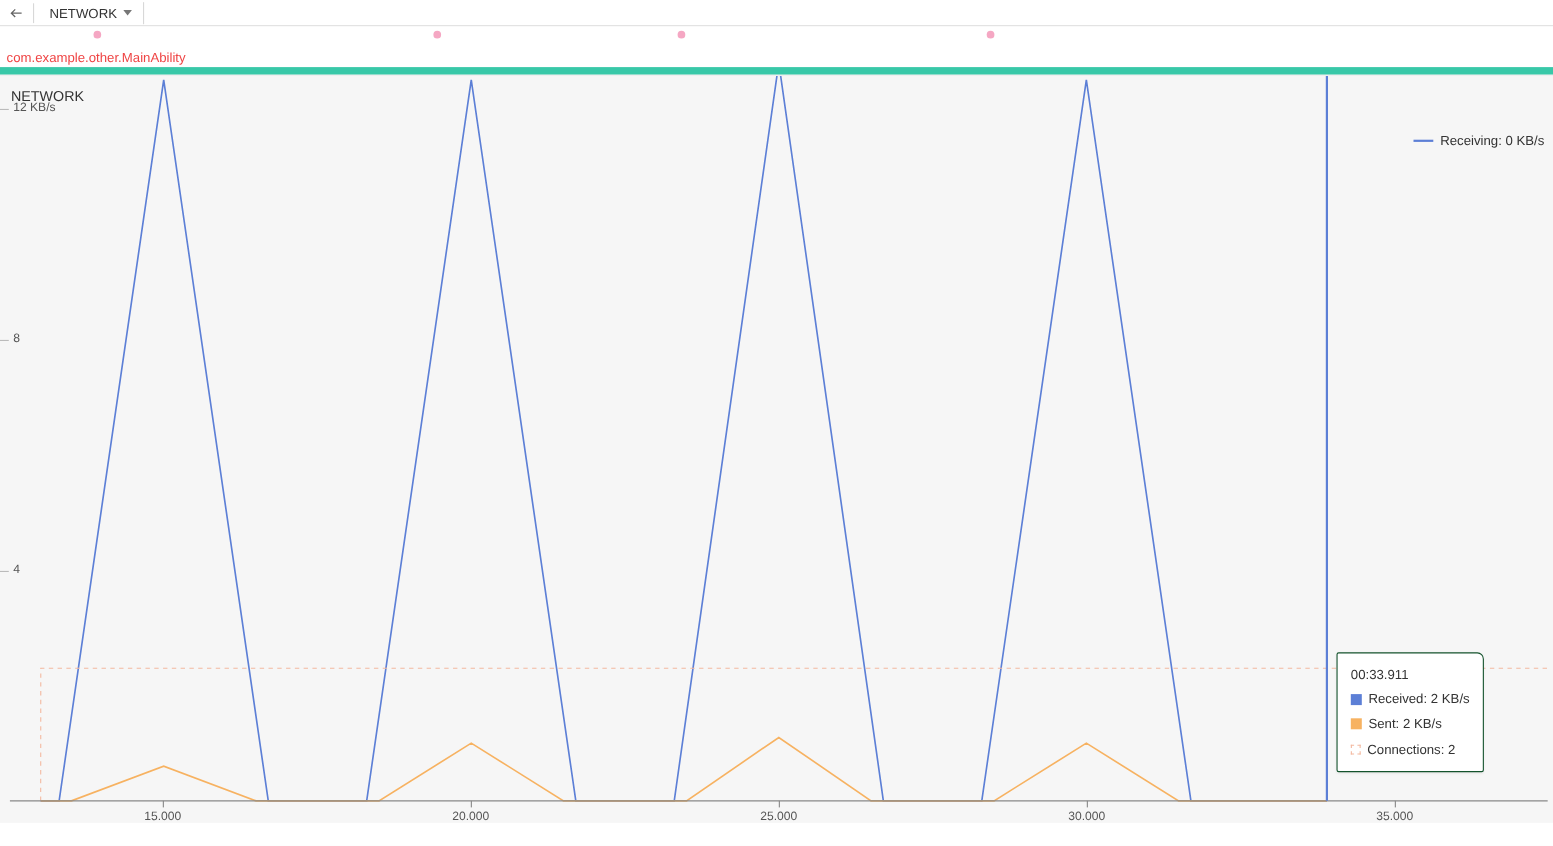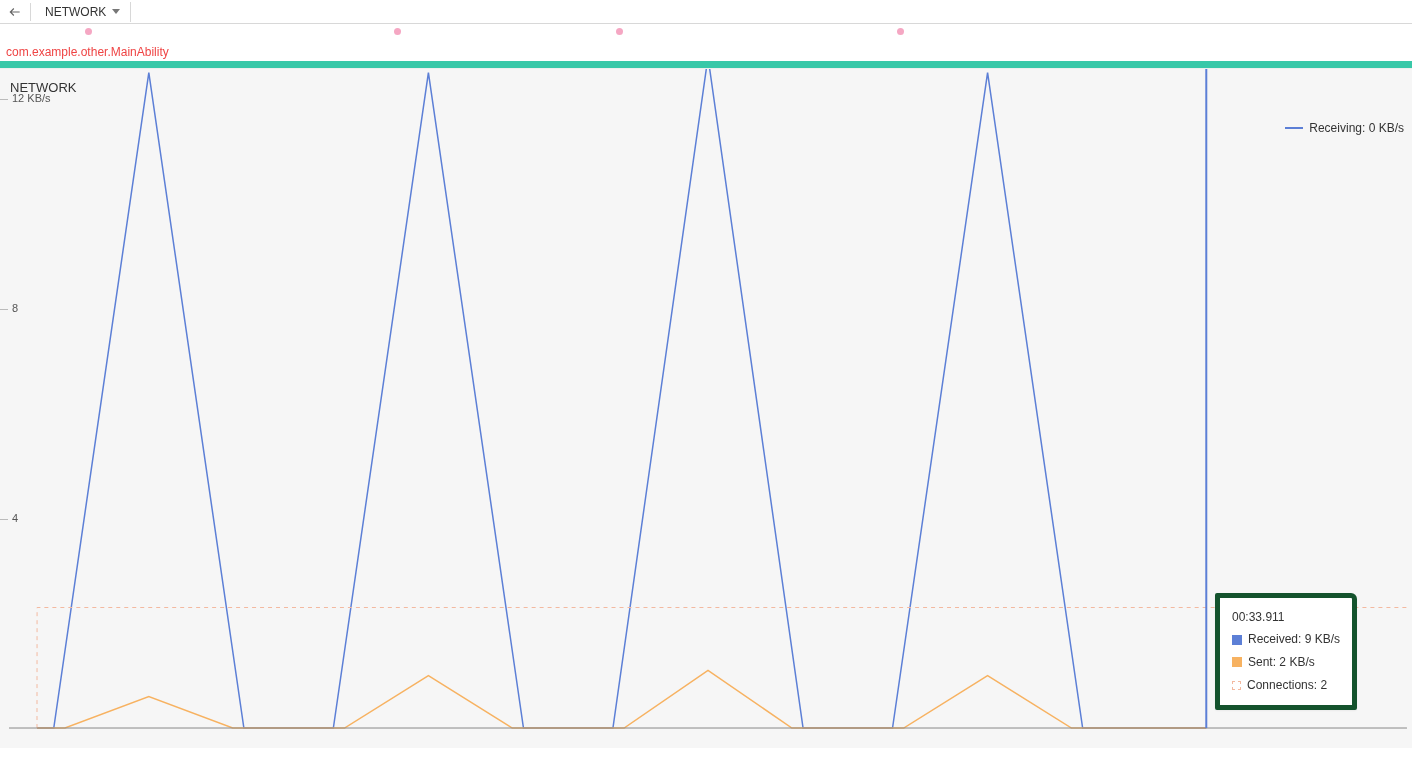--- a/index.html
+++ b/index.html
@@ -20,21 +20,21 @@
 .chart-area { position: relative; height: 680px; background: #f6f6f6; border-top: 1px solid #eee; }
 .chart-title { position: absolute; left: 10px; top: 11px; font-size: 13px; color: #333; }
 .legend-top { position: absolute; right: 8px; top: 8px; display: flex; align-items: center; gap: 6px; font-size: 12px; margin-top: 44px; }
 .legend-swatch-line { width: 18px; height: 2px; background: #5c7fd6; display: inline-block; }
 
 .y-label { position: absolute; left: 12px; font-size: 11px; color: #555; }
 .y-tick { position: absolute; left: 0; width: 8px; height: 1px; background: #bbb; }
 
 .svg-chart { position: absolute; left: 0; top: 0; width: 100%; height: 100%; }
 
-.tooltip { position: absolute; background: #fff; border: 5px solid #14532d; border-radius: 2px; padding: 8px 12px; font-size: 12px; color: #333; line-height: 1.9; box-shadow: 0 1px 2px rgba(0,0,0,0.05); border-top-right-radius: 6px; }
+.tooltip { position: absolute; background: #fff; border: 1px solid #14532d; border-radius: 2px; padding: 8px 12px; font-size: 12px; color: #333; line-height: 1.9; box-shadow: 0 1px 2px rgba(0,0,0,0.05); border-top-right-radius: 6px; }
 .tooltip .row { display: flex; align-items: center; gap: 6px; }
 .sw { width: 10px; height: 10px; display: inline-block; }
 .sw.blue { background: #5c7fd6; }
 .sw.orange { background: #f7b261; }
 .sw.dash { border: 1px dashed #f3b9a0; background: transparent; width: 9px; height: 9px; }
 
 .x-axis { position: absolute; left: 0; right: 0; bottom: 0; height: 20px; }
 .x-tick { position: absolute; bottom: 14px; width: 1px; height: 6px; background: #888; }
 .x-label { position: absolute; bottom: 0; font-size: 11px; color: #555; transform: translateX(-50%); }
 </style>
@@ -80,30 +80,42 @@
       <path d="M36.0,660.0 L36.1,539.3 L1408.0,539.3" fill="none" stroke="#f3b9a0" stroke-width="1" stroke-dasharray="4 4"></path>
       <line x1="8" x2="1408" y1="660" y2="660" stroke="#888" stroke-width="1"></line>
       <line x1="1207.016" x2="1207.016" y1="0" y2="660" stroke="#5c7fd6" stroke-width="2"></line>
     </svg>
   <div class="tooltip" id="tooltip" style="left: 1215.02px; top: 523.5px;">
     <div class="row">
         <span>00:33.911</span>
       </div>
     <div class="row">
         <span class="sw blue"></span>
-        <span>Received: 9 KB/s</span>
+        <span>Received: 2 KB/s</span>
       </div>
     <div class="row">
         <span class="sw orange"></span>
         <span>Sent: 2 KB/s</span>
       </div>
     <div class="row">
         <span class="sw dash"></span>
         <span>Connections: 2</span>
       </div>
   </div>
+  <div class="x-axis" id="x-axis">
+      <div class="x-tick" style="left: 148px;"></div>
+      <div class="x-label" style="left: 148px;">15.000</div>
+      <div class="x-tick" style="left: 428px;"></div>
+      <div class="x-label" style="left: 428px;">20.000</div>
+      <div class="x-tick" style="left: 708px;"></div>
+      <div class="x-label" style="left: 708px;">25.000</div>
+      <div class="x-tick" style="left: 988px;"></div>
+      <div class="x-label" style="left: 988px;">30.000</div>
+      <div class="x-tick" style="left: 1268px;"></div>
+      <div class="x-label" style="left: 1268px;">35.000</div>
+    </div>
 <div class="y-label" style="top: 443px;">4</div>
     <div class="y-tick" style="top: 450px;"></div>
     <div class="y-label" style="top: 233px;">8</div>
     <div class="y-tick" style="top: 240px;"></div>
     <div class="y-label" style="top: 23px;">12 KB/s</div>
     <div class="y-tick" style="top: 30px;"></div>
   </div>
 
 </body></html>

